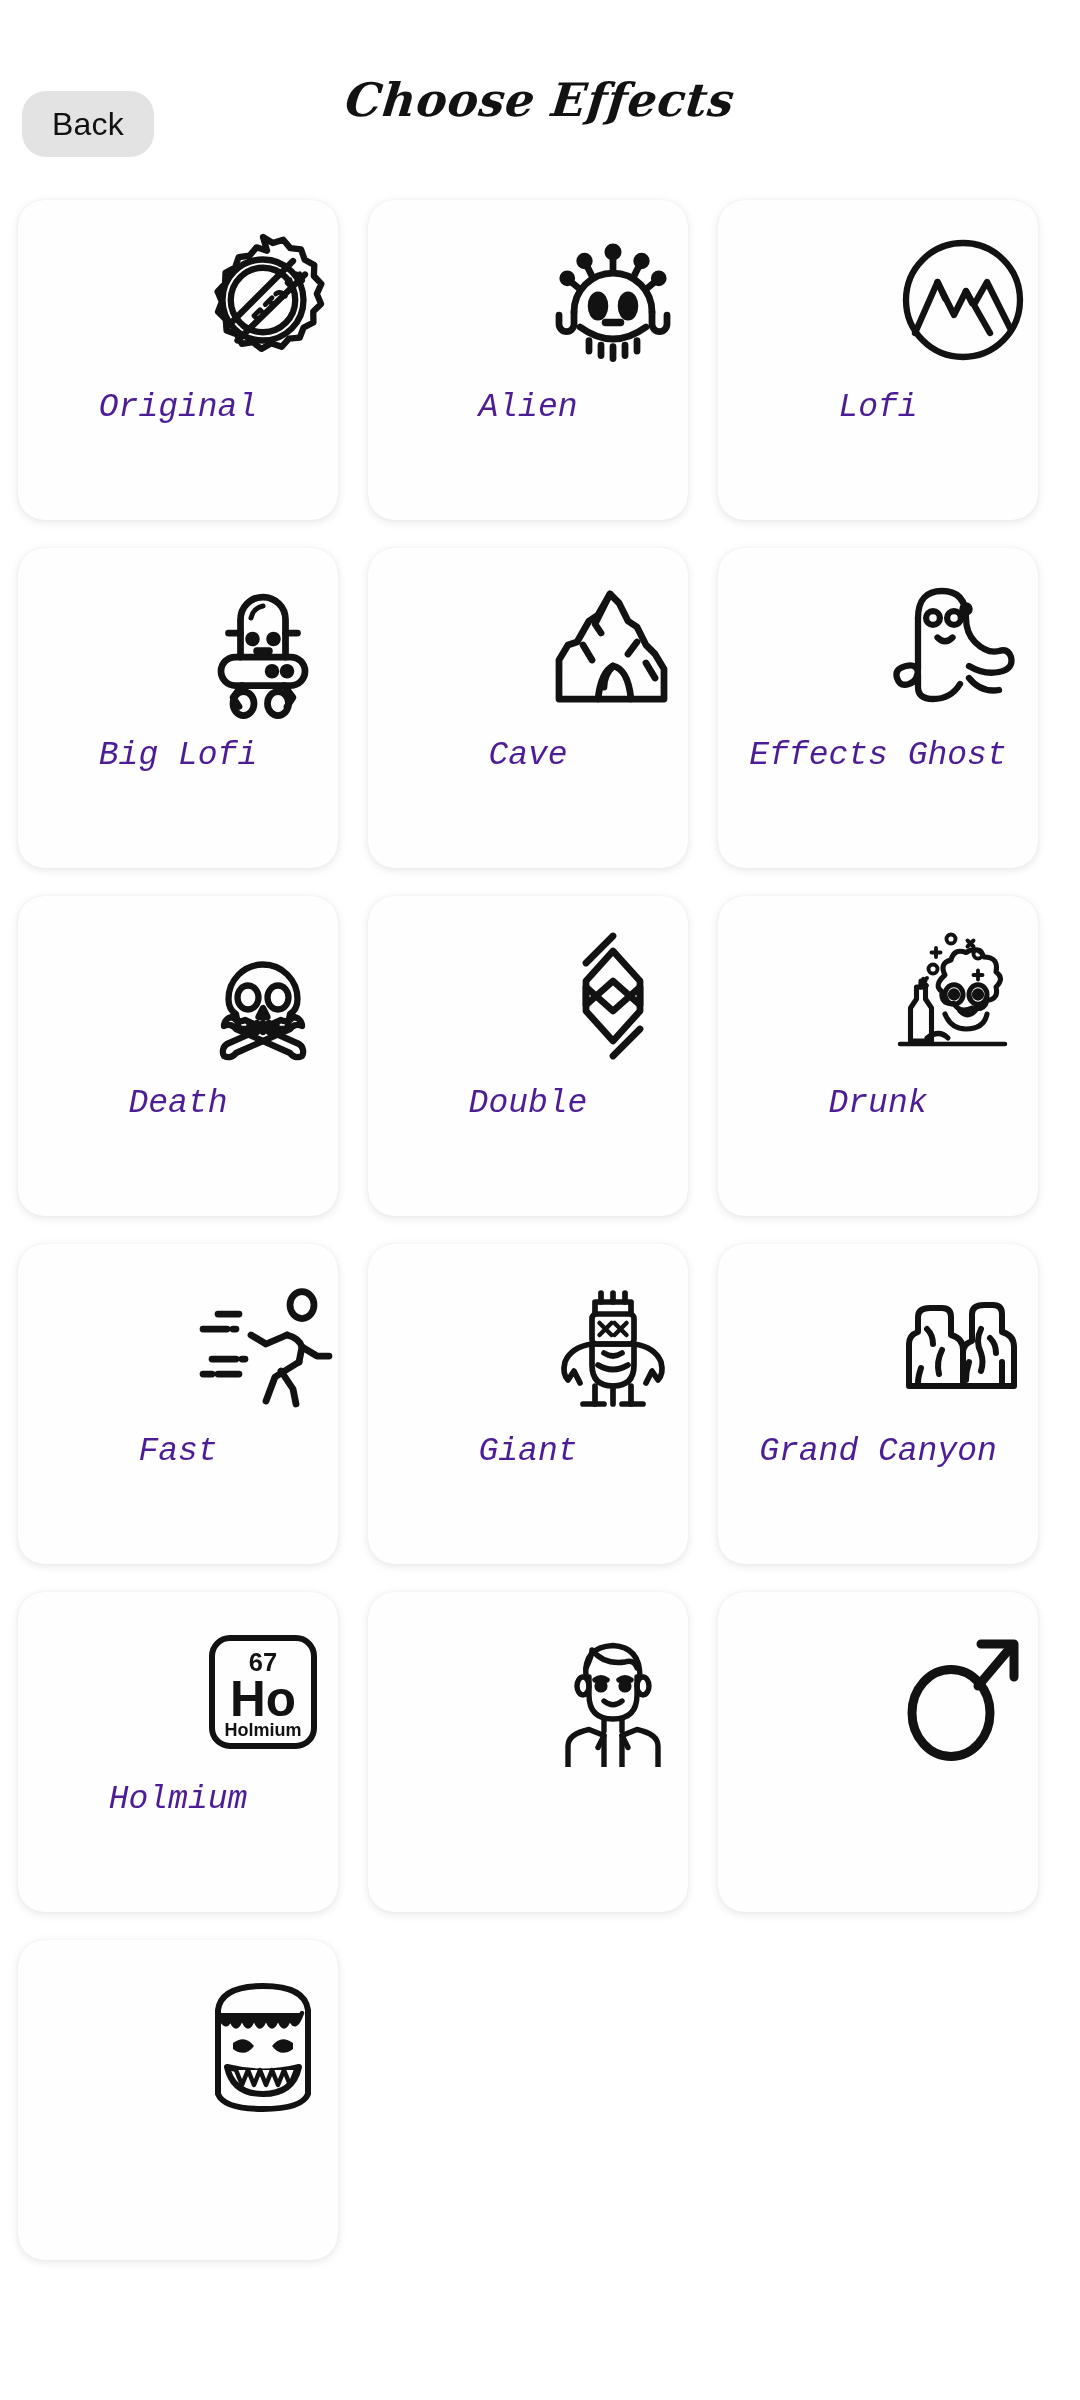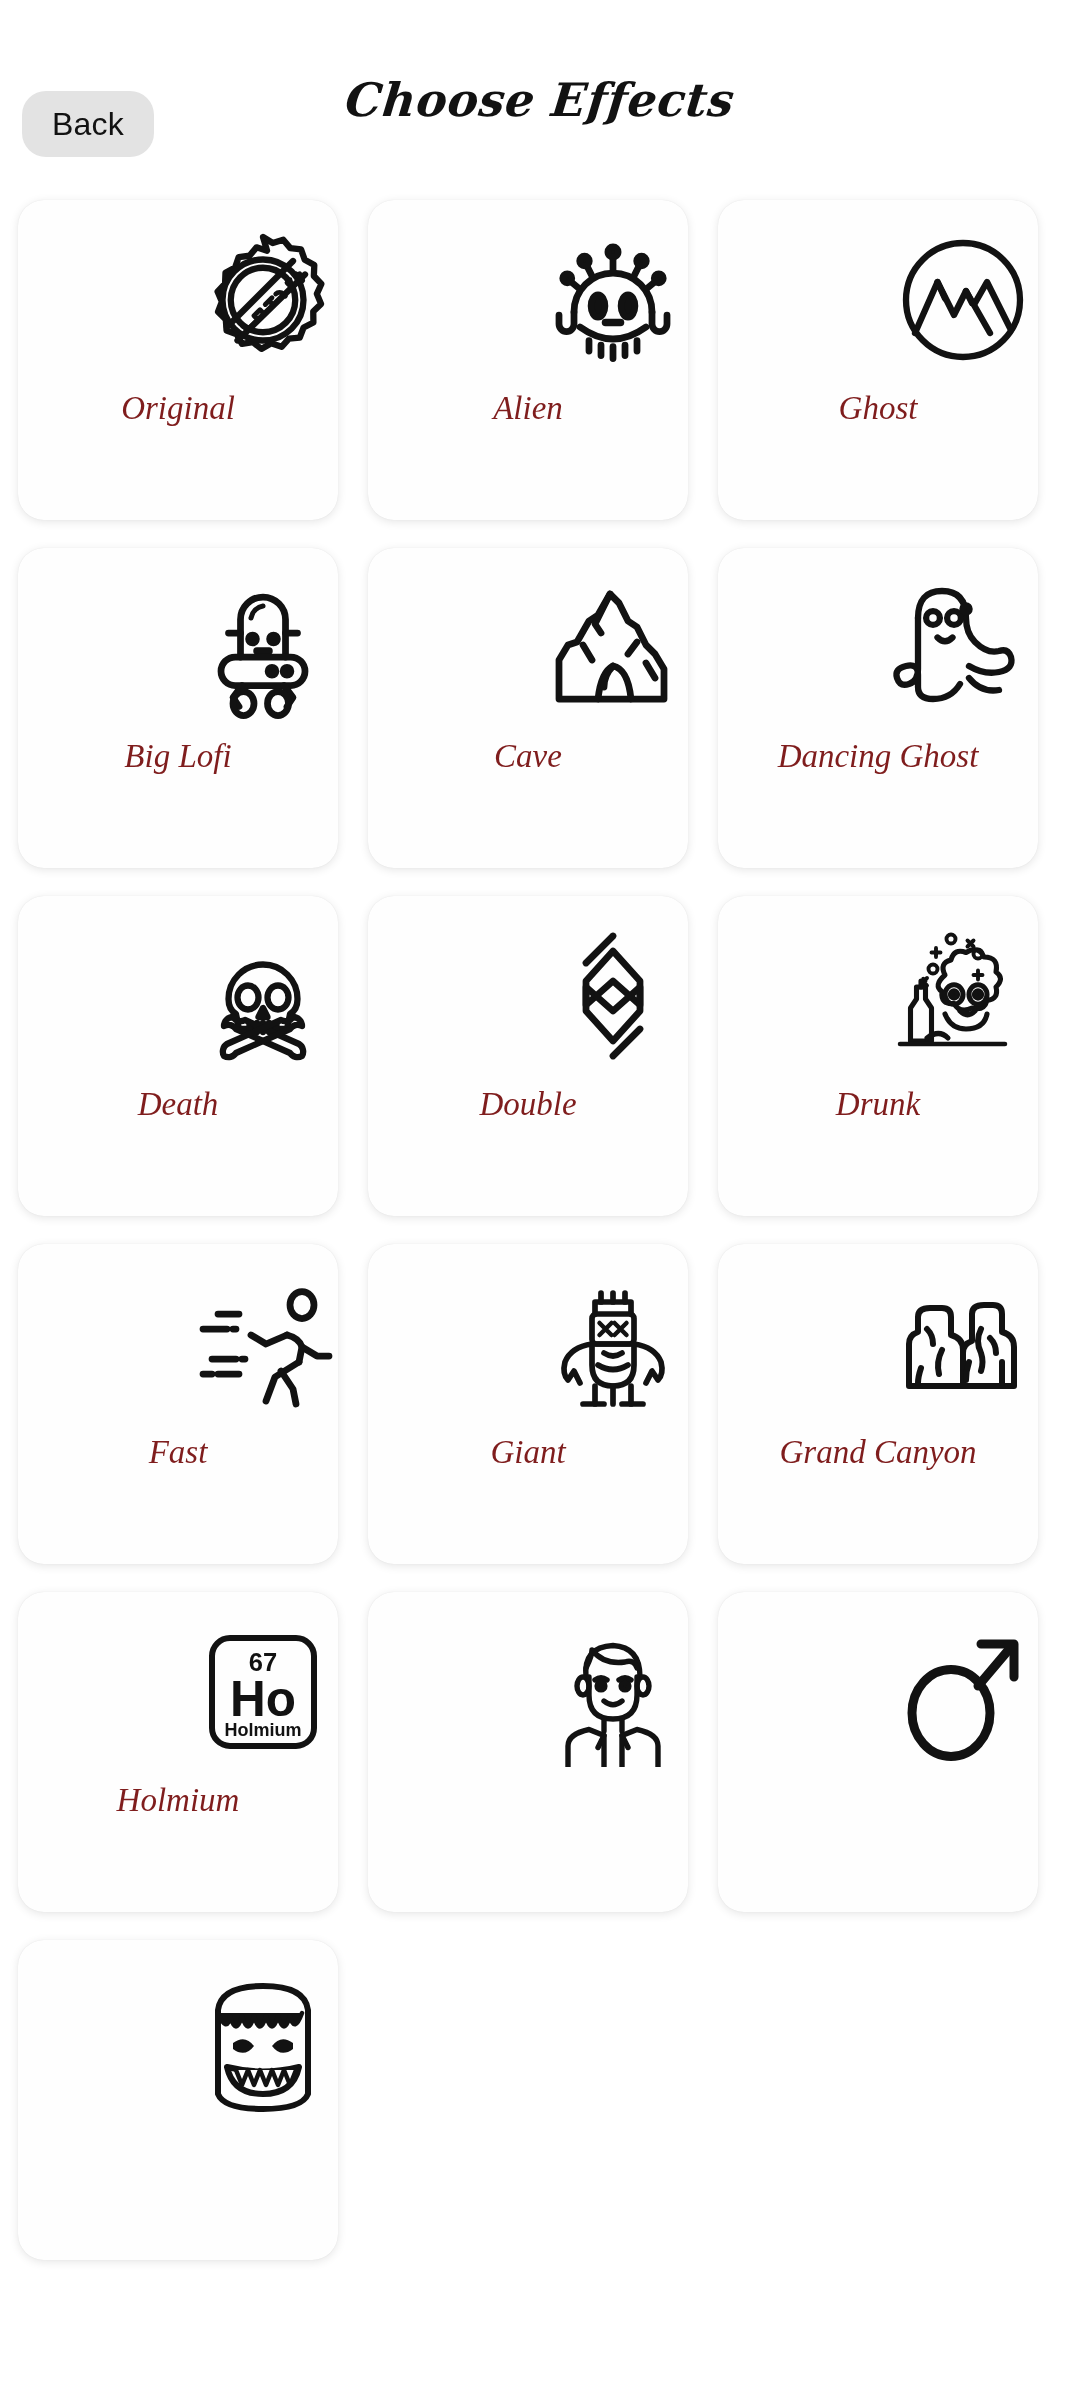--- a/index.html
+++ b/index.html
@@ -71,22 +71,22 @@
     width: 100%;
     display: flex;
     align-items: center;
     justify-content: flex-end;
     padding-top: 10px;
   }
   .icon-wrap svg { display: block; }
   .card-label {
     font-size: 33px;
     font-style: italic;
-    color: #7f1d1d;
-    font-family: Liberation Serif, serif;
+    color: #4c1d95;
+    font-family: Liberation Mono, monospace;
     text-align: left;
     line-height: 1.1;
     padding: 0 6px;
     white-space: nowrap;
   }
 </style>
 </head>
 <body>
 
 <div id="app">
@@ -143,21 +143,21 @@
 
     <div class="card">
       <div class="icon-wrap">
         <svg width="150" height="150" viewBox="0 0 100 100" fill="none" stroke="#121212" stroke-width="4.2" stroke-linecap="round" stroke-linejoin="round">
           <circle cx="50" cy="50" r="38"></circle>
           <path d="M18 72 L33 38 L44 60 L52 44 L68 72"></path>
           <path d="M58 52 L66 38 L82 70"></path>
           <path d="M33 38 l5 11 M52 44 l4 8"></path>
         </svg>
       </div>
-      <div class="card-label">Ghost</div>
+      <div class="card-label">Lofi</div>
     </div>
 
     <div class="card">
       <div class="icon-wrap">
         <svg width="150" height="150" viewBox="0 0 100 100" fill="none" stroke="#121212" stroke-width="4.5" stroke-linecap="round" stroke-linejoin="round">
           <path d="M35 56 V31 a15 15 0 0 1 30 0 v25"></path>
           <path d="M42 30 a10 10 0 0 1 8-8" stroke-width="3.4"></path>
           <path d="M35 40 h-8 M65 40 h8"></path>
           <circle cx="43" cy="44" r="2.6" fill="#121212"></circle>
           <circle cx="57" cy="44" r="2.6" fill="#121212"></circle>
@@ -195,21 +195,21 @@
         <svg width="150" height="150" viewBox="0 0 100 100" fill="none" stroke="#121212" stroke-width="4.2" stroke-linecap="round" stroke-linejoin="round">
           <path d="M20 30 q0-18 16-18 q16 0 16 18 q0 10 6 16 q8 8 16 6 q6-2 8 4 q2 8-8 10 q-10 2-20-4"></path>
           <path d="M20 30 v34 q0 8-6 10 q-6 2-8-4 q-2-6 6-8 q8-2 8 6 v8 q0 8 10 8 q12 0 18-10"></path>
           <path d="M54 70 q8 10 20 8"></path>
           <circle cx="30" cy="30" r="4.6"></circle>
           <circle cx="44" cy="30" r="4.6"></circle>
           <path d="M33 43 q5 5 10 0"></path>
           <circle cx="52" cy="24" r="2.4" fill="#121212"></circle>
         </svg>
       </div>
-      <div class="card-label">Dancing Ghost</div>
+      <div class="card-label">Effects Ghost</div>
     </div>
 
     <div class="card">
       <div class="icon-wrap">
         <svg width="150" height="150" viewBox="0 0 100 100" fill="none" stroke="#121212" stroke-width="4.2" stroke-linecap="round" stroke-linejoin="round">
           <path d="M27 52 a23 23 0 0 1 46 0 q0 7-5 10 l-2 10 H34 l-2-10 q-5-3-5-10z"></path>
           <ellipse cx="40" cy="51" rx="7" ry="8"></ellipse>
           <ellipse cx="60" cy="51" rx="7" ry="8"></ellipse>
           <path d="M50 58 l-3 6 h6z"></path>
           <path d="M41 68 v6 M46 68 v6 M50 68 v6 M54 68 v6 M59 68 v6"></path>

